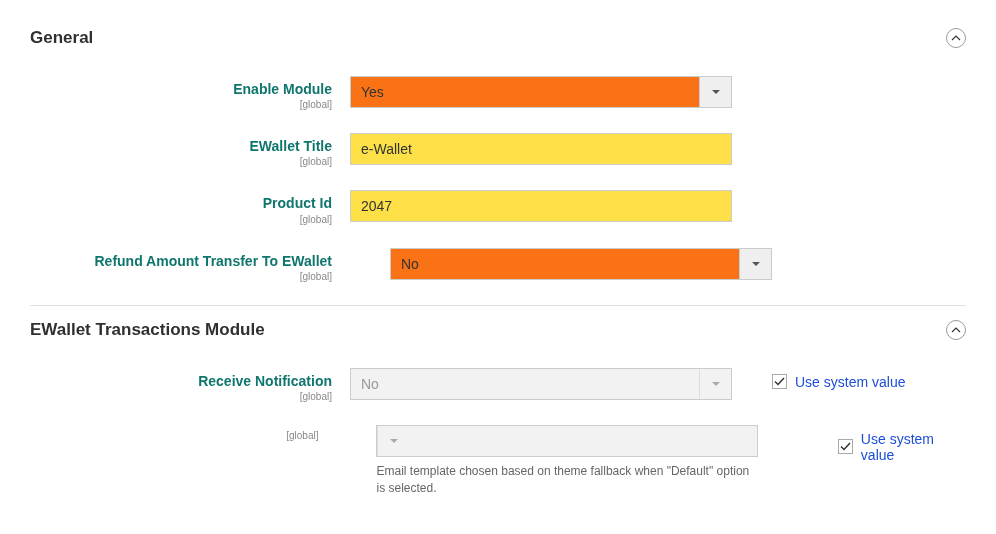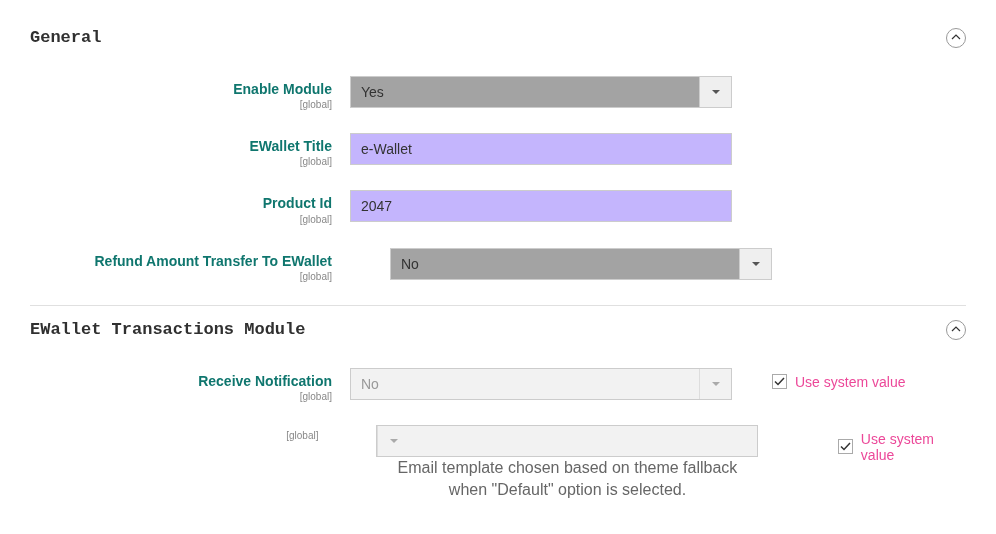--- a/index.html
+++ b/index.html
@@ -7,24 +7,23 @@
       font-family: -apple-system, BlinkMacSystemFont, "Segoe UI", Helvetica, Arial, sans-serif;
       font-size: 14px;
       color: #333;
       background: #fff;
       padding: 20px 30px;
     }
     .section { margin-bottom: 4px; }
     .section-header {
       display: flex;
       justify-content: space-between;
-      align-items: flex-start;
+      align-items: center;
       padding: 8px 0 16px 0;
       cursor: pointer;
-      font-family: Liberation Mono, monospace;
     }
     .section-title {
       font-size: 17px;
       font-weight: 600;
       color: #303030;
     }
     .collapse-toggle {
       width: 20px;
       height: 20px;
       border: 1px solid #999;
@@ -72,33 +71,33 @@
       display: flex;
       align-items: center;
     }
     .text-input {
       width: 100%;
       height: 32px;
       padding: 0 10px;
       border: 1px solid #ccc;
       font-size: 14px;
       color: #333;
-      background: #c4b5fd;
+      background: #fde047;
     }
     .text-input:disabled {
       background: #f2f2f2;
       color: #999;
     }
     .select-wrap {
       position: relative;
       width: 100%;
       height: 32px;
       border: 1px solid #ccc;
       display: flex;
-      background: #a3a3a3;
+      background: #f97316;
     }
     .select-wrap.disabled { background: #f2f2f2; }
     .select-value {
       flex: 1;
       padding: 0 10px;
       display: flex;
       align-items: center;
       font-size: 14px;
       color: #333;
       overflow: hidden;
@@ -126,26 +125,26 @@
       width: 15px;
       height: 15px;
       border: 1px solid #aaa;
       margin-right: 8px;
       display: flex;
       align-items: center;
       justify-content: center;
       background: #fff;
     }
     .checkbox-box svg { width: 11px; height: 11px; }
-    .checkbox-label { color: #ec4899; font-size: 14px; }
+    .checkbox-label { color: #1d4ed8; font-size: 14px; }
     .note {
-      font-size: 16px;
+      font-size: 12px;
       color: #666;
+      margin-top: 6px;
       line-height: 1.4;
-      text-align: center;
     }
     hr.section-divider {
       border: none;
       border-top: 1px solid #e0e0e0;
       margin: 0 0 6px 0;
     }
   </style>
 </head>
 <body>
 

